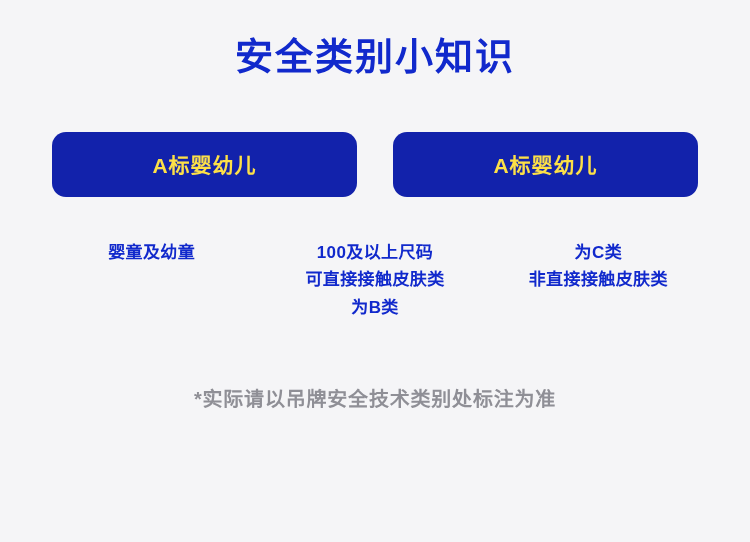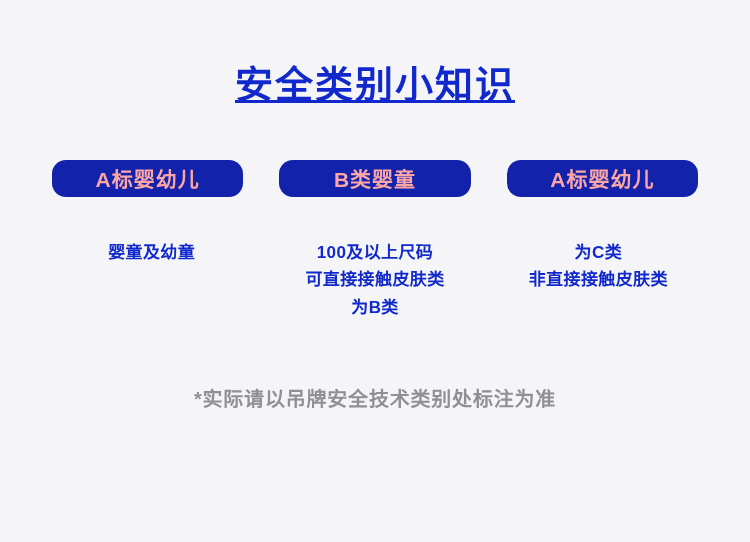--- a/index.html
+++ b/index.html
@@ -19,48 +19,47 @@
     position: relative;
     width: 750px;
     height: 542px;
     box-sizing: border-box;
     display: flex;
     flex-direction: column;
     align-items: center;
   }
 
   .page-title {
-    margin-top: 64px;
+    margin-top: 36px;
     font-size: 38px;
     font-weight: bold;
     letter-spacing: 2px;
     color: #1129cc;
     line-height: 1.15;
     text-align: left;
     white-space: nowrap;
-    text-decoration: underline;
   }
 
   .badge-row {
     margin-top: 52px;
     width: 750px;
     display: flex;
     justify-content: center;
     align-items: flex-start;
     gap: 36px;
     box-sizing: border-box;
     padding: 0 52px;
   }
 
   .badge {
     flex: 1 1 0;
-    height: 37px;
+    height: 65px;
     border-radius: 14px;
     background: #1222ab;
-    color: #fca5a5;
+    color: #fde047;
     display: flex;
     align-items: center;
     justify-content: center;
     font-size: 21px;
     font-weight: bold;
     letter-spacing: 1px;
     white-space: nowrap;
     user-select: none;
   }
 
@@ -104,23 +103,20 @@
 
 <div class="infographic">
 
   <div class="page-title">安全类别小知识</div>
 
   <div class="badge-row">
     <div class="badge">
       <span>A标婴幼儿</span>
     </div>
     <div class="badge">
-      <span>B类婴童</span>
-    </div>
-    <div class="badge">
       <span>A标婴幼儿</span>
     </div>
   </div>
 
   <div class="desc-row">
 
     <div class="desc-col">
       <span class="desc-line">婴童及幼童</span>
     </div>
 

